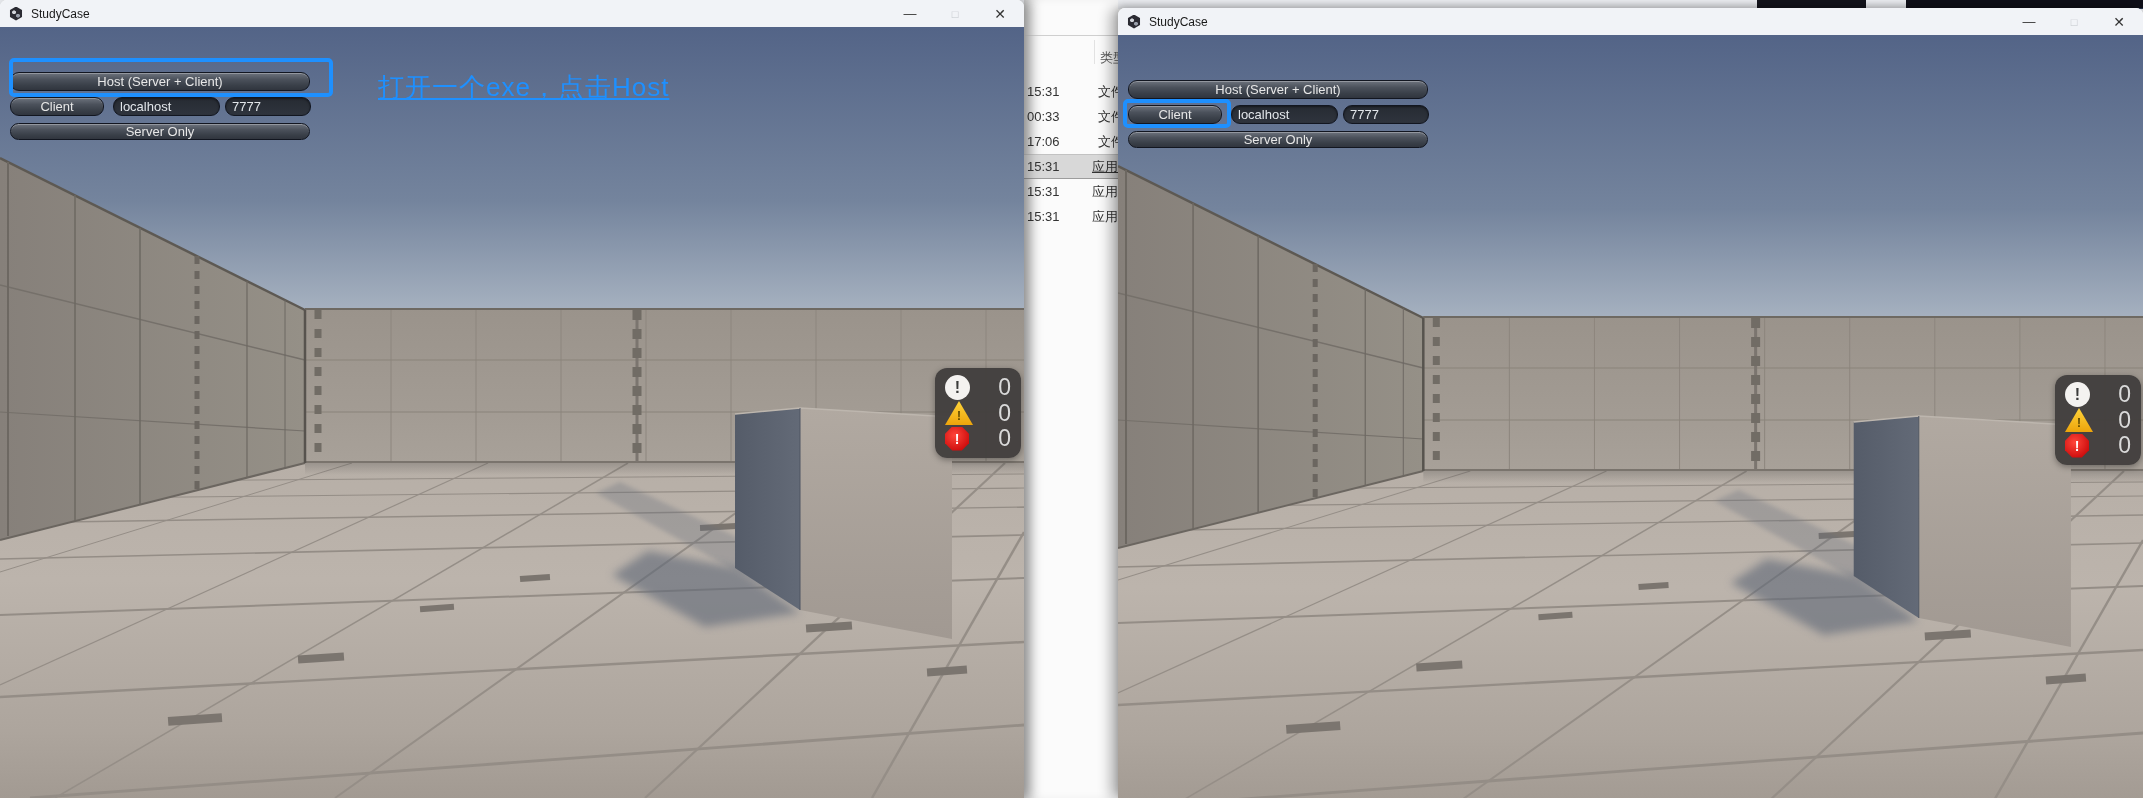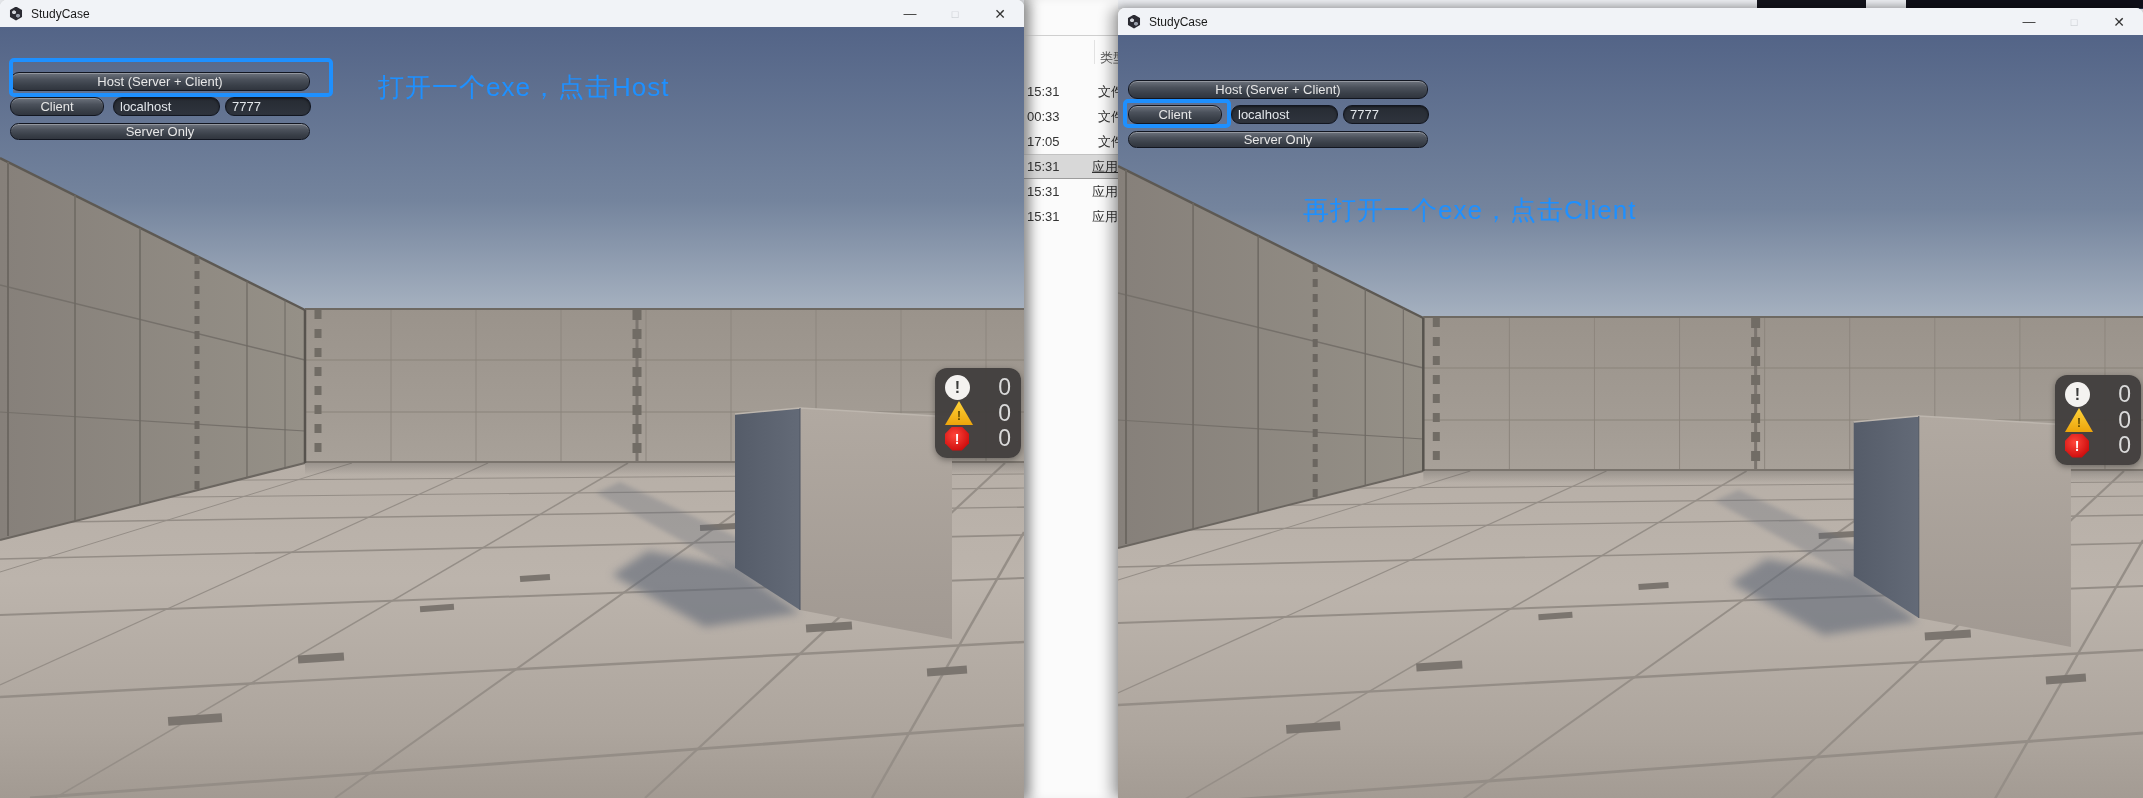--- a/index.html
+++ b/index.html
@@ -60,21 +60,21 @@
   .menu-client { left:10px;  top:70px; width:94px;  height:19px; }
   .menu-addr   { left:113px; top:70px; width:107px; height:19px; }
   .menu-port   { left:225px; top:70px; width:86px;  height:19px; }
   .menu-server { left:10px;  top:96px; width:300px; height:17px; line-height:15px; }
 
   .hl-box { position:absolute; border:4px solid #1e90ff; border-radius:5px; pointer-events:none; }
   .hl-host   { left:9px; top:31px; width:324px; height:39px; }
   .hl-client { left:5px; top:64px; width:108px; height:29px; }
 
   .annotation { position:absolute; color:#1e90ff; font-size:26px; letter-spacing:1px; white-space:nowrap; }
-  .anno-left  { left:378px; top:43px; }
+  .anno-left  { left:378px; top:43px;text-decoration:underline; }
   .anno-right { left:185px; top:158px; }
 
   
   .stats { position:absolute; width:86px; height:90px; background:rgba(66,62,61,.96); border-radius:12px;
            padding:7px 10px; display:flex; flex-direction:column; justify-content:space-between;
            box-shadow:0 2px 6px rgba(0,0,0,.35); }
   .win-left  .stats { left:935px; top:341px; }
   .win-right .stats { left:937px; top:340px; }
   .stat-row { display:flex; align-items:center; justify-content:space-between; height:25px; }
   .s-icon { display:flex; align-items:center; justify-content:center; font-weight:bold; }
@@ -217,21 +217,21 @@
     <div class="exp-rows">
       <div class="exp-row">
         <span class="exp-time">15:31</span>
         <span class="exp-type">文件夹</span>
       </div>
       <div class="exp-row">
         <span class="exp-time">00:33</span>
         <span class="exp-type">文件夹</span>
       </div>
       <div class="exp-row">
-        <span class="exp-time">17:05</span>
+        <span class="exp-time">17:06</span>
         <span class="exp-type">文件夹</span>
       </div>
       <div class="exp-row selected">
         <span class="exp-time">15:31</span>
         <span class="exp-type">应用程序</span>
       </div>
       <div class="exp-row">
         <span class="exp-time">15:31</span>
         <span class="exp-type">应用程序</span>
       </div>
@@ -302,21 +302,20 @@
           <use href="#scene3d"></use>
         </svg>
 
       <button class="u-btn menu-host">Host (Server + Client)</button>
       <button class="u-btn menu-client">Client</button>
       <input class="u-field menu-addr" spellcheck="false" value="localhost" style="">
       <input class="u-field menu-port" spellcheck="false" value="7777" style="">
       <button class="u-btn menu-server">Server Only</button>
 
       <div class="hl-box hl-client"></div>
-      <div class="annotation anno-right">再打开一个exe，点击Client</div>
 
       <div class="stats">
         <div class="stat-row">
           <div class="s-icon icon-info">!</div>
           <div class="s-count">0</div>
         </div>
         <div class="stat-row">
           <div class="s-icon icon-warn">!</div>
           <div class="s-count">0</div>
         </div>

